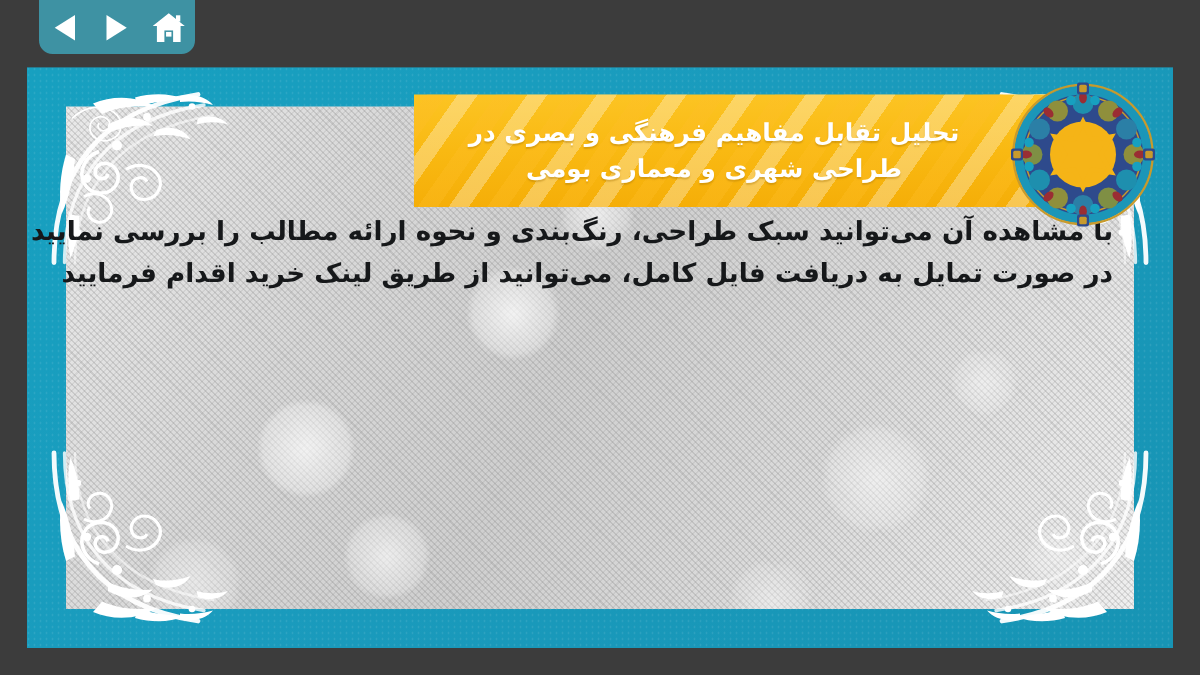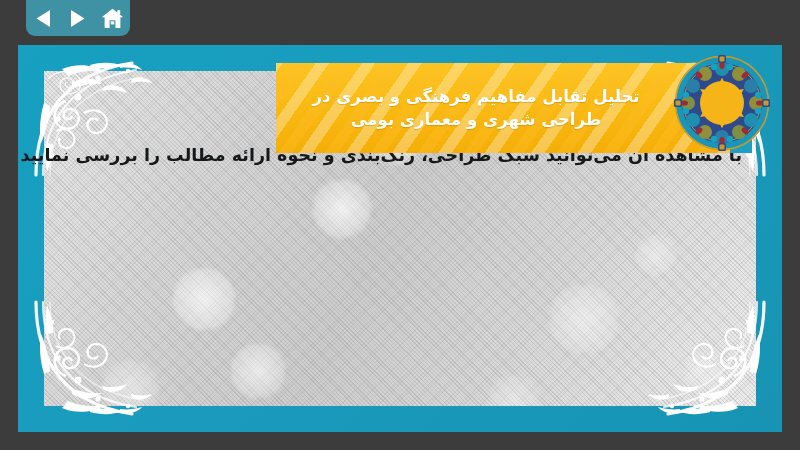--- a/index.html
+++ b/index.html
@@ -98,21 +98,21 @@
   }
   .c-tl { left:14px;  top:12px;  }
   .c-bl { left:14px;  bottom:12px; transform:scaleY(-1); }
   .c-tr { right:14px; top:12px;  transform:scaleX(-1); }
   .c-br { right:14px; bottom:12px; transform:scale(-1,-1); }
 
   
   #title-banner {
     position:absolute;
     left:258px; top:18px;
-    width:476px; height:90px;
+    width:476px; height:75px;
     z-index:30;
     display:flex;
     align-items:stretch;
   }
   #banner-tab {
     width:22px;
     background:#1c9fc0;
     flex:0 0 22px;
   }
   #banner-body {
@@ -390,16 +390,17 @@
       <g fill="#c89a2c">
         <rect x="47.5" y="3.5" width="5" height="5" rx="1"></rect>
         <rect x="47.5" y="91.5" width="5" height="5" rx="1"></rect>
         <rect x="3.5" y="47.5" width="5" height="5" rx="1"></rect>
         <rect x="91.5" y="47.5" width="5" height="5" rx="1"></rect>
       </g>
     </svg>
 
     <div id="body-text">
       <div class="body-line">با مشاهده آن می‌توانید سبک طراحی، رنگ‌بندی و نحوه ارائه مطالب را بررسی نمایید</div>
+      <div class="body-line">در صورت تمایل به دریافت فایل کامل، می‌توانید از طریق لینک خرید اقدام فرمایید</div>
     </div>
 
   </div>
 </div>
 
 </body></html>

